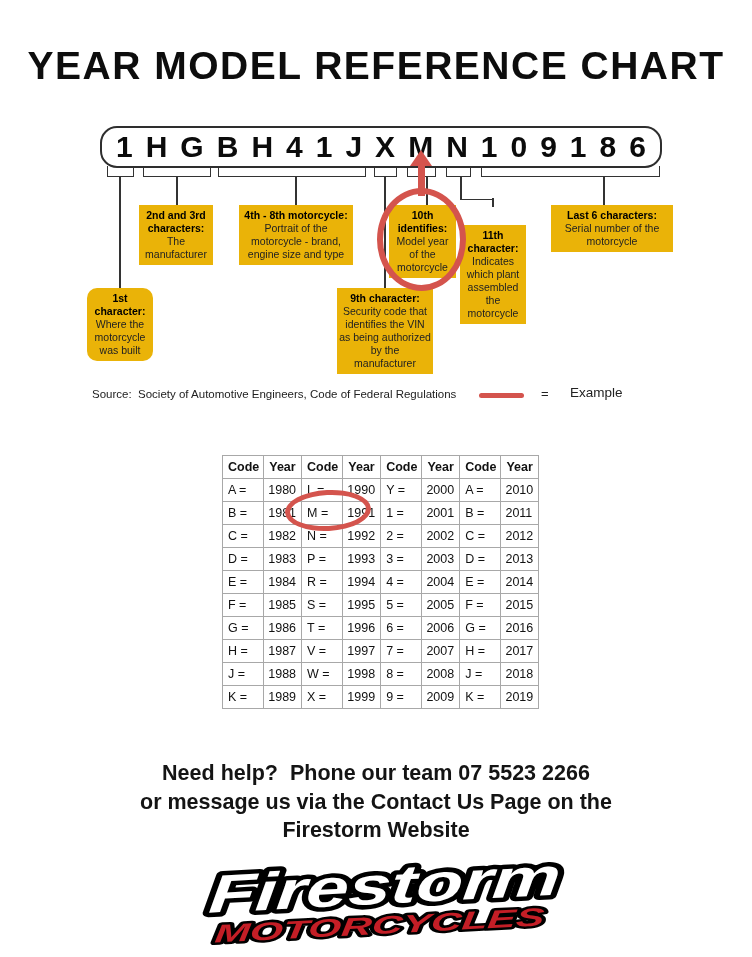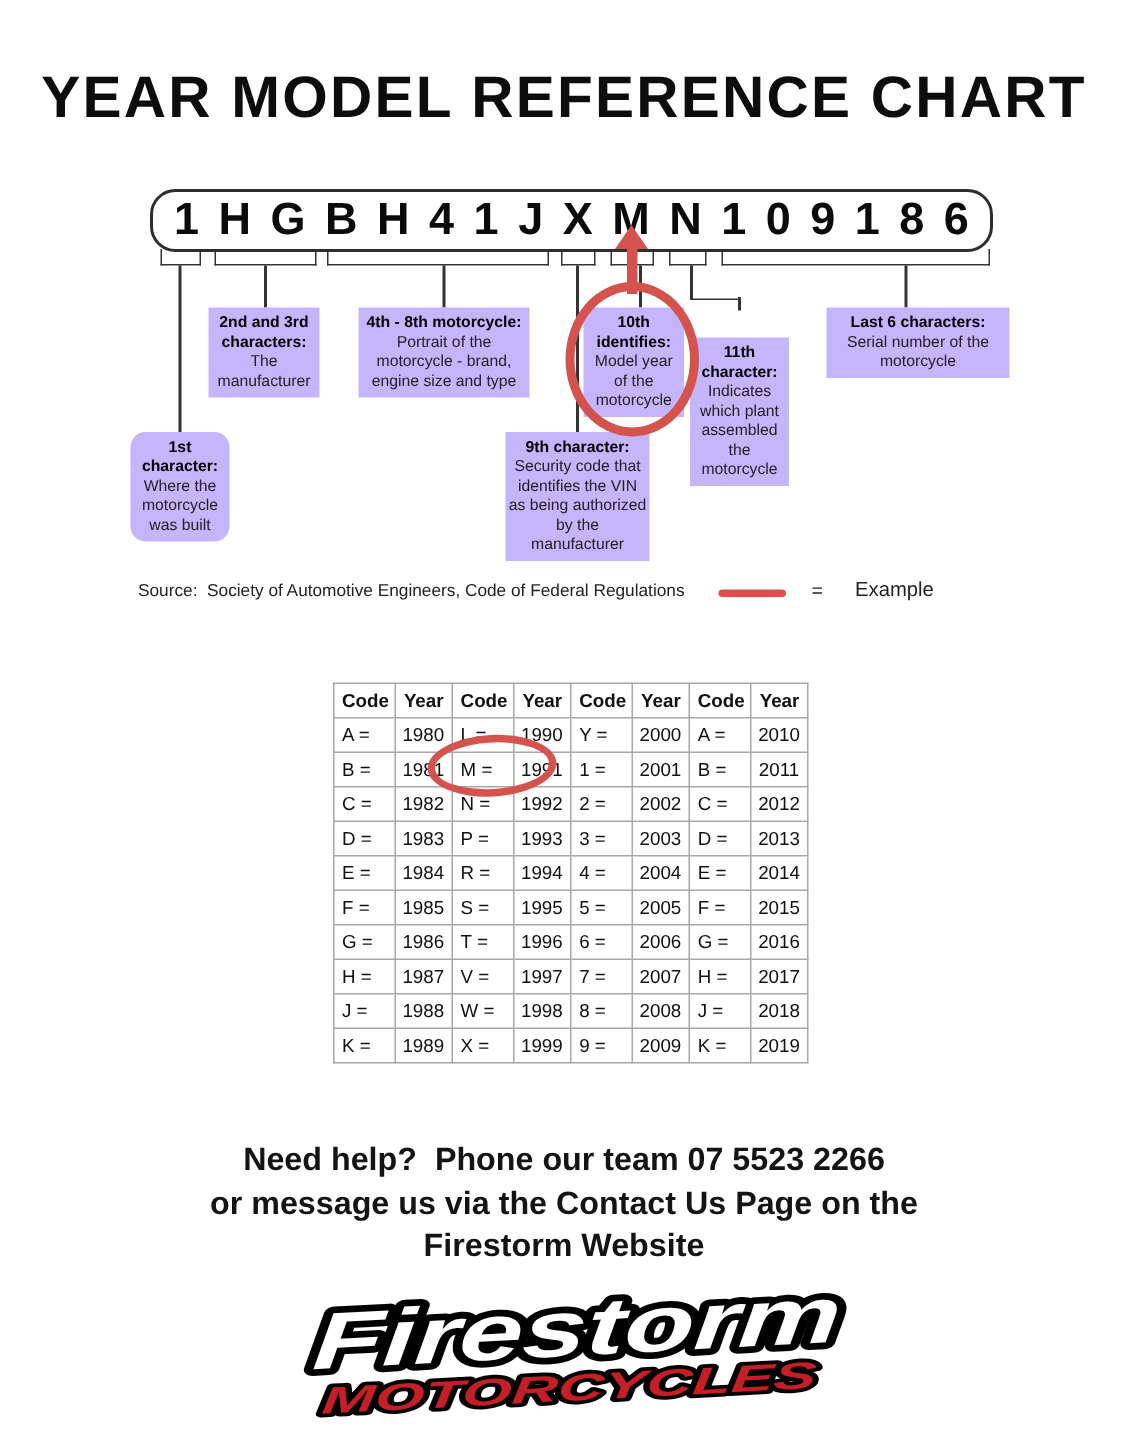--- a/index.html
+++ b/index.html
@@ -42,21 +42,21 @@
   .d2 { left:176px; top:177px; width:1.5px; height:28px; }
   .d3 { left:295px; top:177px; width:1.5px; height:28px; }
   .d4 { left:384px; top:177px; width:1.5px; height:111px; }
   .d5 { left:426px; top:177px; width:1.5px; height:28px; }
   .d6a { left:460px; top:177px; width:1.5px; height:23px; }
   .d6b { left:460px; top:198.5px; width:33px; height:1.5px; }
   .d6c { left:492px; top:198px; width:1.5px; height:9px; }
   .d7 { left:603px; top:177px; width:1.5px; height:28px; }
   
   .callout {
-    position:absolute; background:#c4b5fd; text-align:center;
+    position:absolute; background:#eab308; text-align:center;
     font-size:10.5px; line-height:13px; color:#222; padding:4px 2px;
     z-index:2;
   }
   .callout .co-title { font-weight:bold; color:#000; }
   .co-first { left:87px;  top:288px; width:66px;border-radius:10px; }
   .co-23    { left:139px; top:205px; width:74px; }
   .co-48    { left:239px; top:205px; width:114px; }
   .co-9     { left:337px; top:288px; width:96px; }
   .co-10    { left:389px; top:205px; width:67px; }
   .co-11    { left:460px; top:205px; width:66px;margin-top:20px; }
@@ -90,21 +90,21 @@
   .year-table {
     position:absolute; left:222px; top:455px; border-collapse:collapse;
     font-size:12.5px; color:#111; z-index:2; background:#fff;
   }
   .year-table th, .year-table td {
     border:1px solid #a8a8a8; padding:3px 4px; height:23px;
     font-weight:normal; text-align:left; white-space:nowrap;
   }
   .year-table th { font-weight:bold; padding-left:5px; }
   .year-table td.c-code { padding-left:5px; }
-  .year-table td.c-year { text-align:center; padding-right:5px; }
+  .year-table td.c-year { text-align:left; padding-right:5px; }
   col.code-col { width:37px; } col.year-col { width:34px; }
   .table-ellipse {
     position:absolute; left:285px; top:490px; width:86px; height:41px;
     border:5px solid #d4544d; border-radius:50%;
     transform:rotate(-3deg); z-index:3;
   }
   
   .help-block { position:absolute; left:0; top:759px; width:100%; text-align:center; }
   .help-line {
     font-size:21.5px; font-weight:bold; color:#141414; line-height:28.5px;

